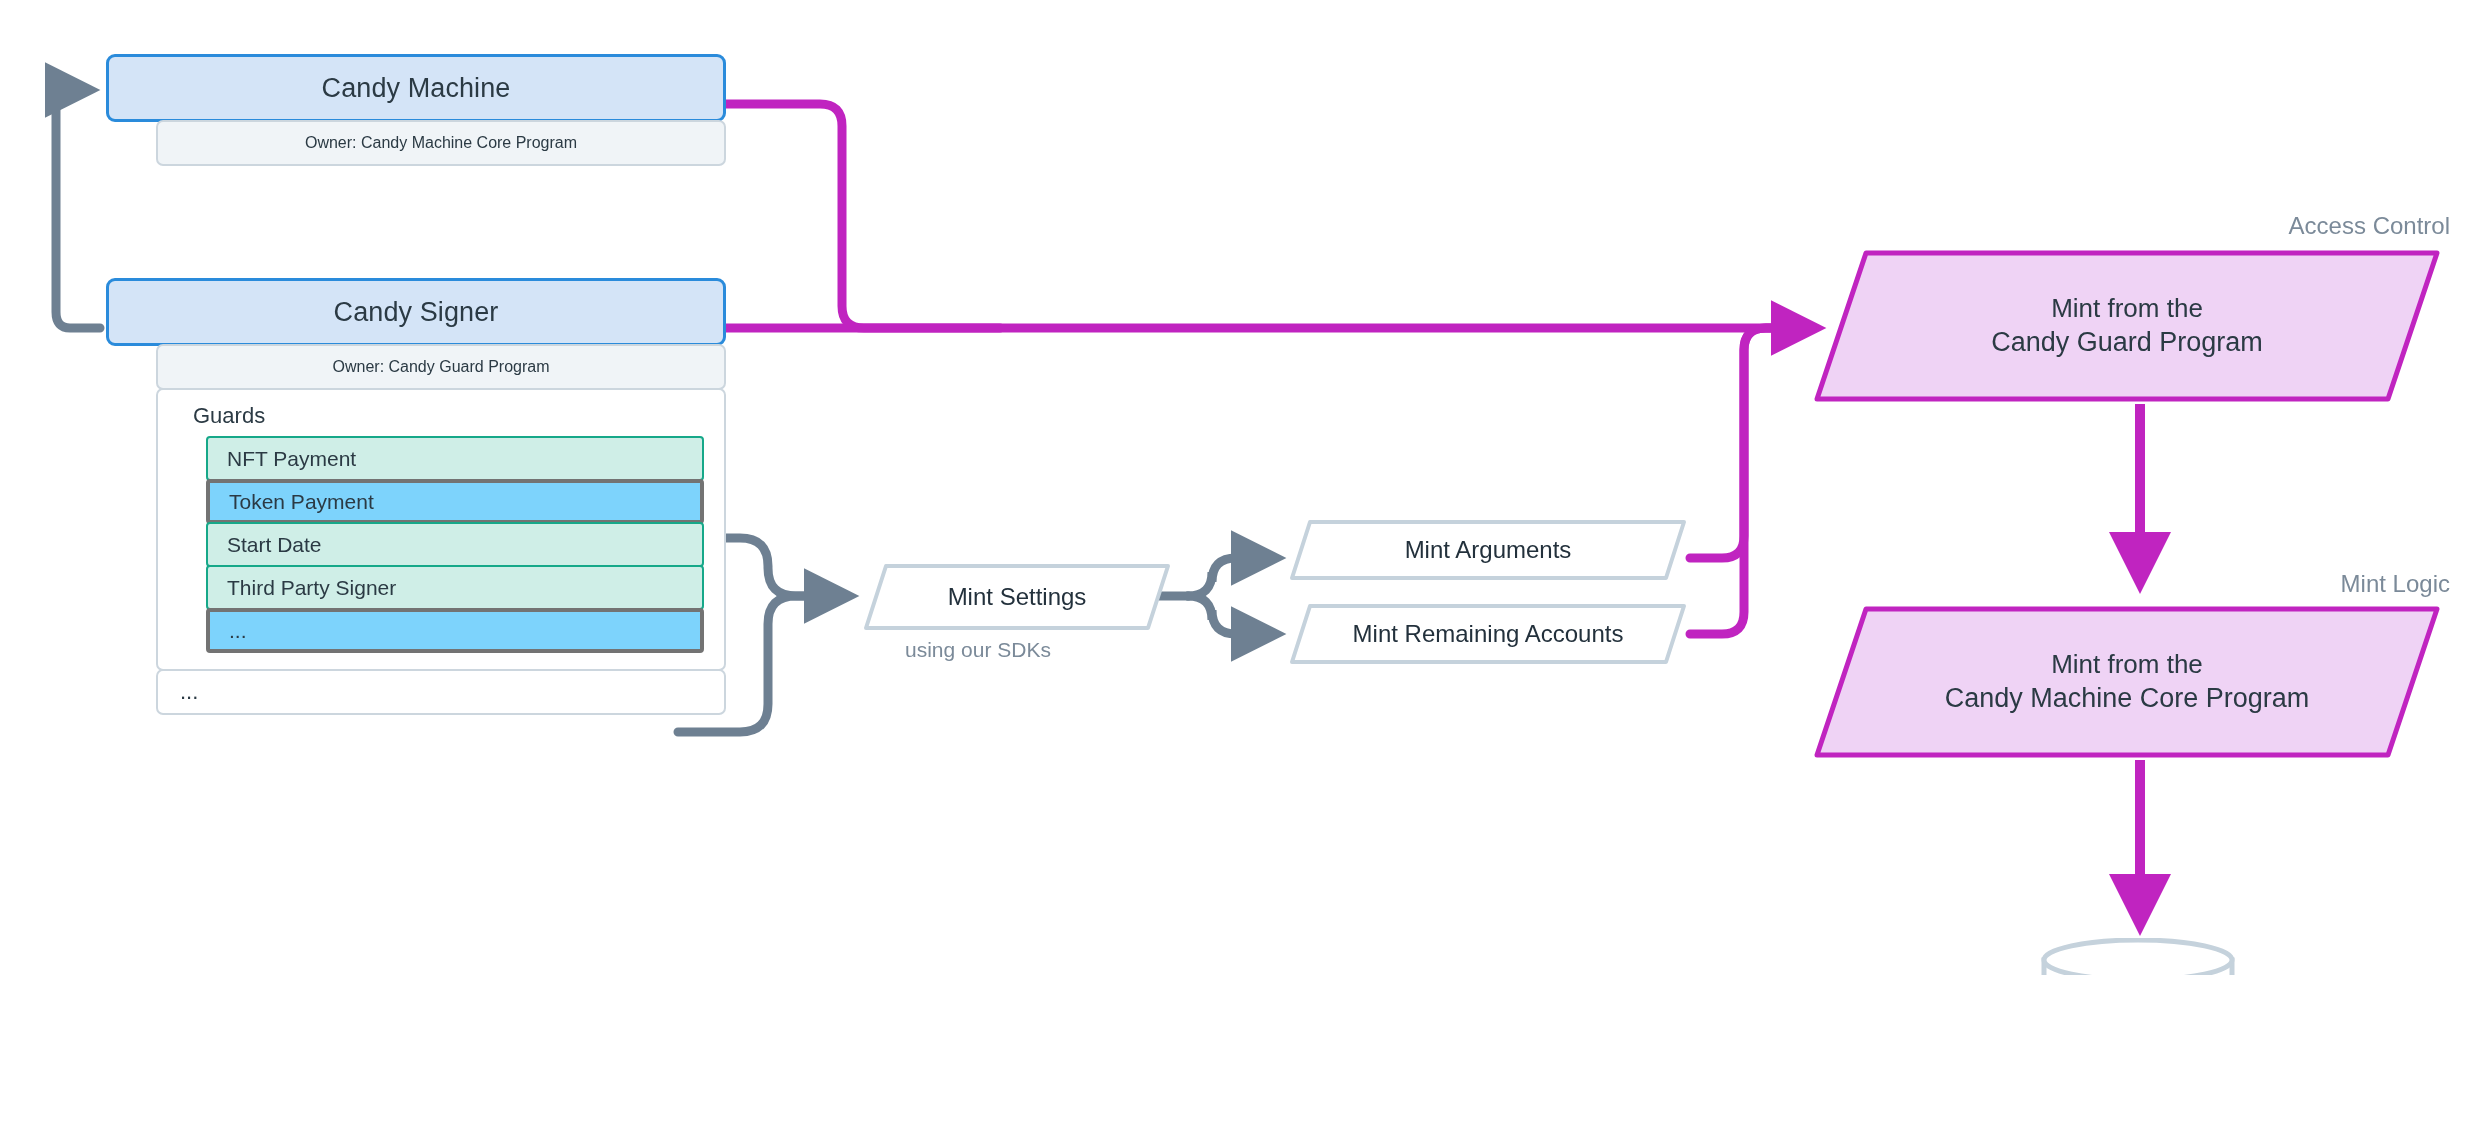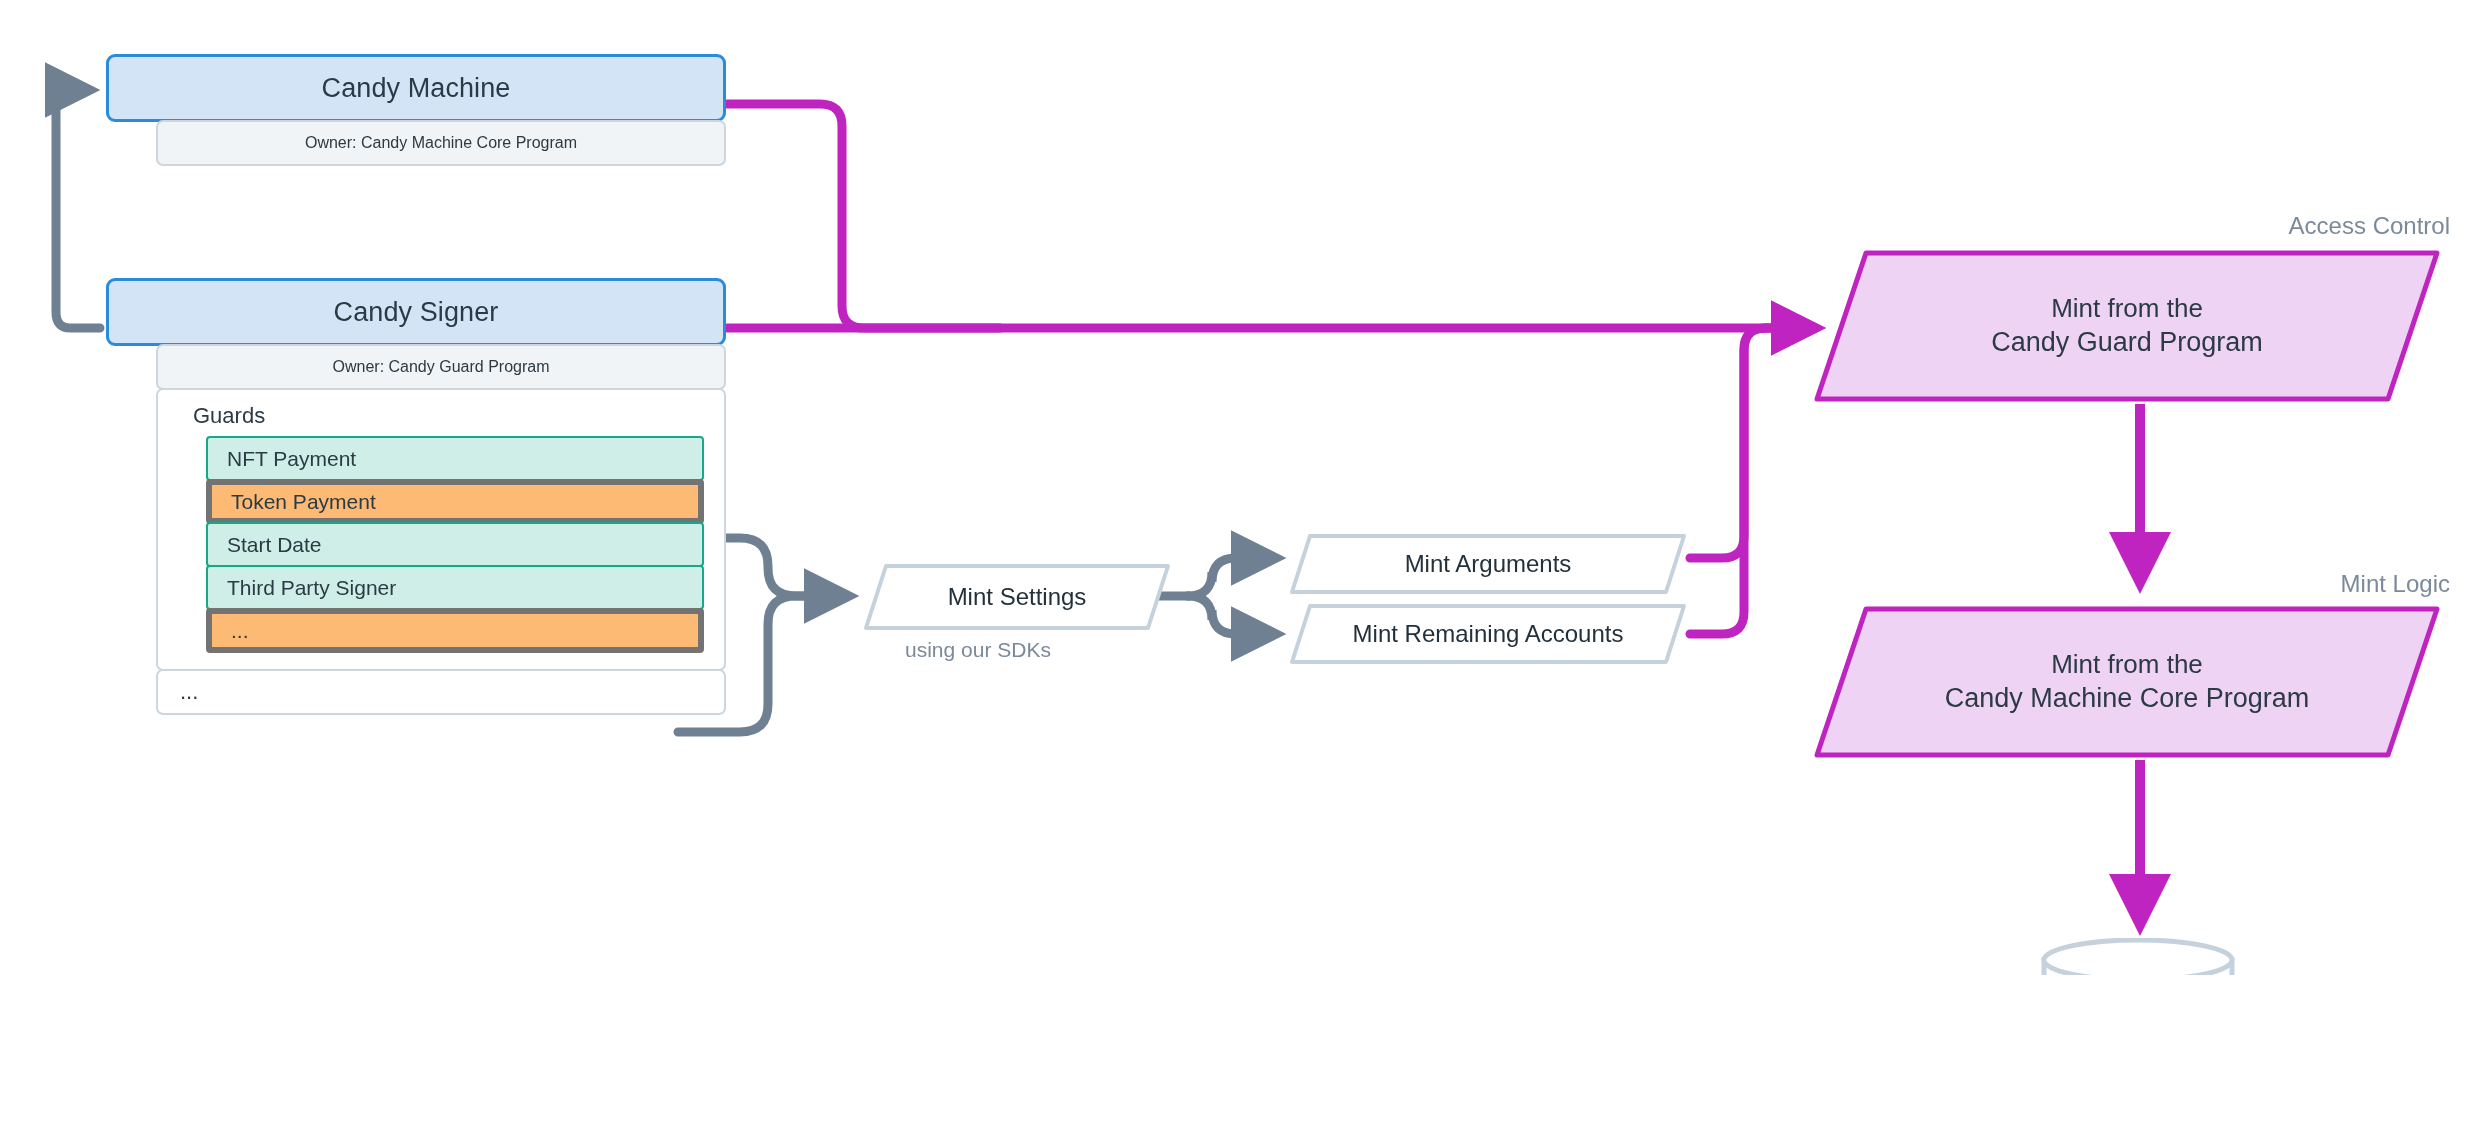--- a/index.html
+++ b/index.html
@@ -83,22 +83,22 @@
     color: #2b3a44;
     margin-top: -2px;
     margin-left: 18px;
     margin-right: 2px;
   }
   .guard.active {
     background: #cfeee7;
     border: 2px solid #16a889;
   }
   .guard.inactive {
-    background: #fdba74;
-    border: 6px solid #737373;
+    background: #7dd3fc;
+    border: 4px solid #737373;
   }
   .acct-foot {
     box-sizing: border-box;
     background: #ffffff;
     border: 2px solid #ccd6de;
     border-radius: 7px;
     height: 46px;
     display: flex;
     align-items: center;
     padding-left: 22px;
@@ -245,21 +245,21 @@
   </div>
 
   <div class="para grey" style="left:862px; top:562px; width:310px; height:70px;">
     <svg class="para-svg" width="310" height="70" viewBox="0 0 310 70">
       <path d="M 24,4 L 306,4 L 286,66 L 4,66 Z" fill="#ffffff" stroke="#c5d2dc" stroke-width="4" stroke-linejoin="round"></path>
     </svg>
     <div class="para-txt">Mint Settings</div>
   </div>
   <div class="caption" style="left:905px; top:638px;">using our SDKs</div>
 
-  <div class="para grey" style="left:1288px; top:532px; width:400px; height:64px;">
+  <div class="para grey" style="left:1288px; top:518px; width:400px; height:64px;">
     <svg class="para-svg" width="400" height="64" viewBox="0 0 400 64">
       <path d="M 22,4 L 396,4 L 378,60 L 4,60 Z" fill="#ffffff" stroke="#c5d2dc" stroke-width="4" stroke-linejoin="round"></path>
     </svg>
     <div class="para-txt">Mint Arguments</div>
   </div>
 
   <div class="para grey" style="left:1288px; top:602px; width:400px; height:64px;">
     <svg class="para-svg" width="400" height="64" viewBox="0 0 400 64">
       <path d="M 22,4 L 396,4 L 378,60 L 4,60 Z" fill="#ffffff" stroke="#c5d2dc" stroke-width="4" stroke-linejoin="round"></path>
     </svg>

